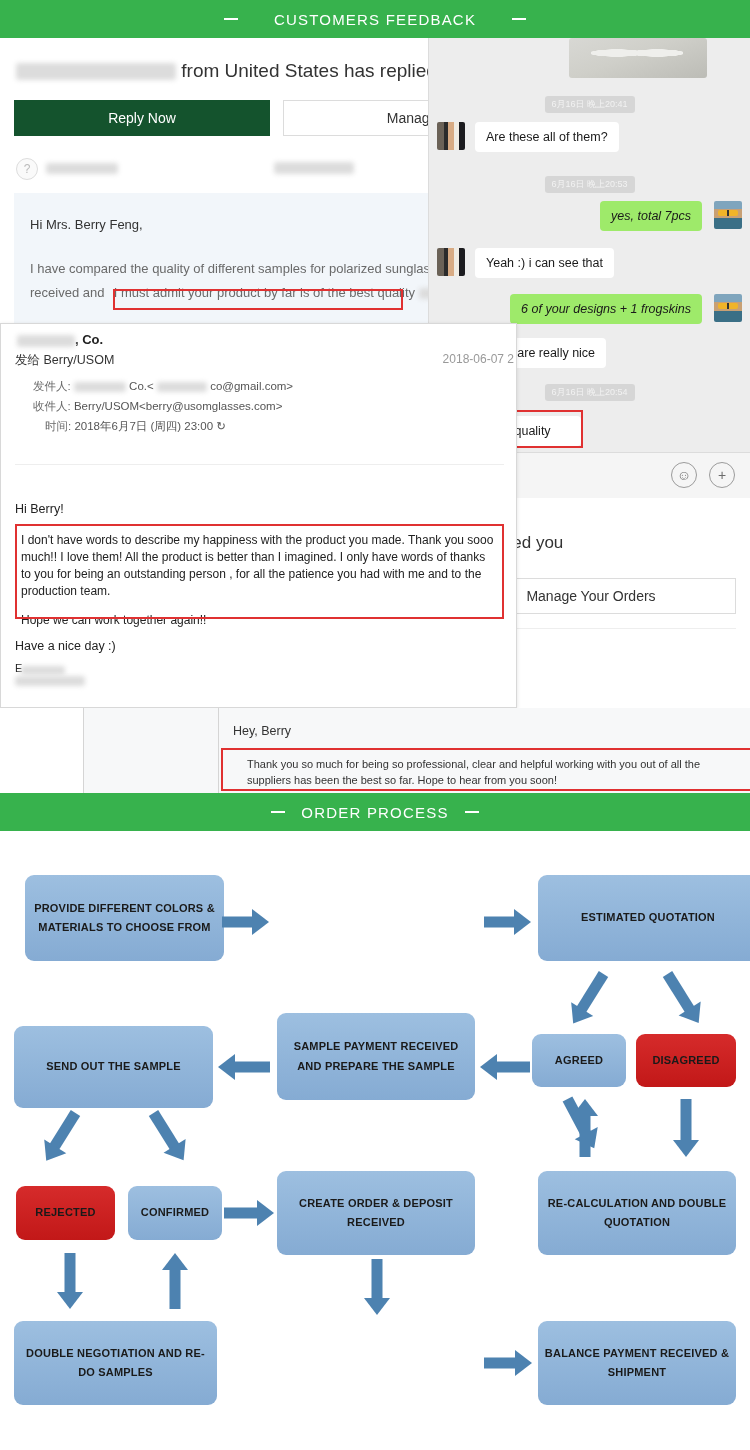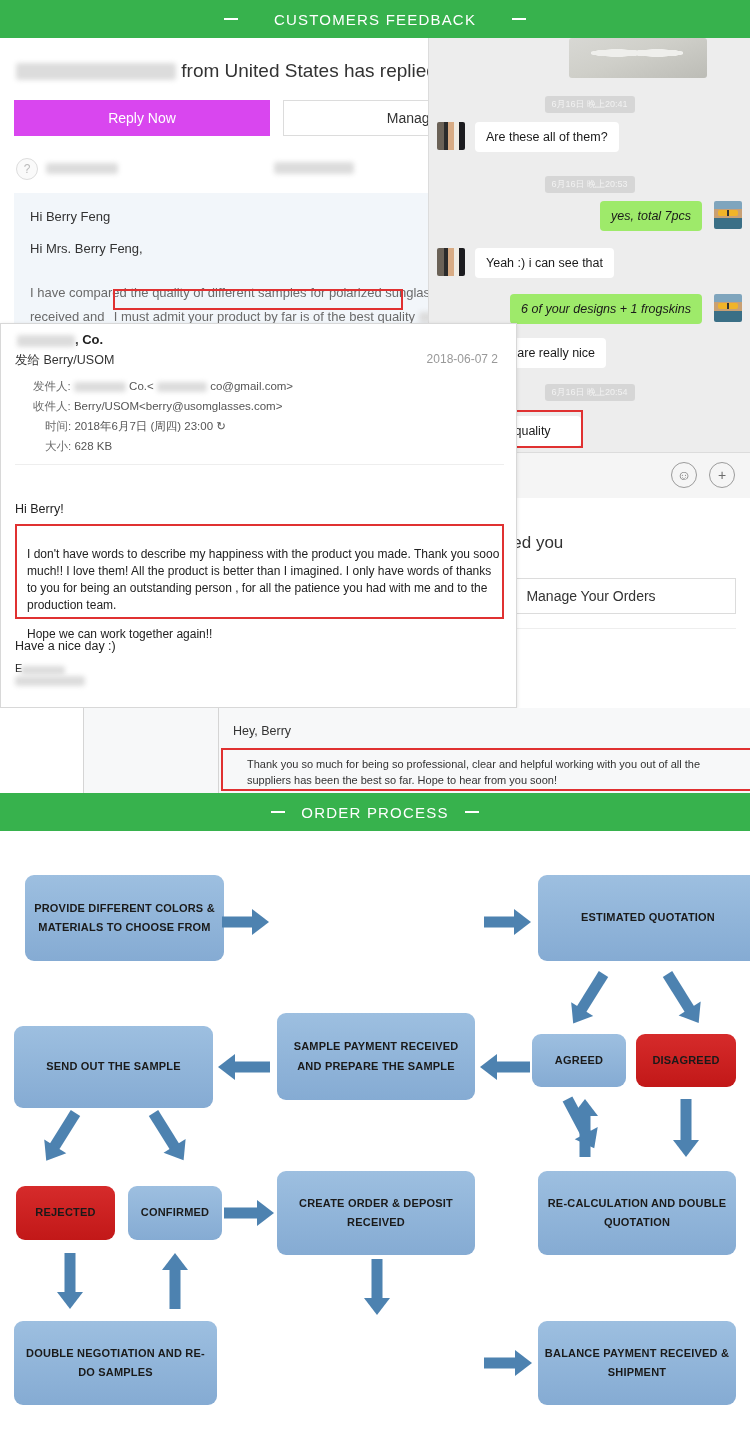--- a/index.html
+++ b/index.html
@@ -32,21 +32,21 @@
   .ali-headline {
     position:absolute; left:16px; top:22px; font-size:19px; color:#333;
     white-space:nowrap;
   }
   .blurred {
     display:inline-block; background:#dcdcdc; border-radius:3px;
     color:transparent; filter: blur(2.5px); vertical-align:middle;
   }
   .ali-btn-reply {
     position:absolute; left:14px; top:62px; width:256px; height:36px;
-    background:#d946ef; color:#fff; font-size:14px;
+    background:#14532d; color:#fff; font-size:14px;
     display:flex; align-items:center; justify-content:center;
   }
   .ali-btn-manage {
     position:absolute; left:283px; top:62px; width:290px; height:36px;
     background:#fff; border:1px solid #dcdcdc; color:#333; font-size:14px;
     display:flex; align-items:center; justify-content:center;
   }
   .ali-user-row { position:absolute; left:16px; top:120px; width:560px; height:26px; }
   .avatar-q {
     position:absolute; left:0; top:0; width:22px; height:22px; border-radius:50%;
@@ -129,29 +129,29 @@
   
   .mail {
     position:absolute; left:0px; top:285px; width:517px; height:385px;
     background:#ffffff; border:1px solid #d8d8d8; box-shadow:0 1px 4px rgba(0,0,0,.12);
     overflow:hidden;
   }
   .mail-hd { position:absolute; left:0; top:0; width:517px; height:48px; }
   .mail-from { position:absolute; left:16px; top:8px; font-size:13px; font-weight:bold; color:#222; }
   .mail-from .blurred { width:58px; height:12px; }
   .mail-to  { position:absolute; left:14px; top:28px; font-size:12.5px; color:#333; }
-  .mail-date{ position:absolute; right:20px; top:28px; font-size:12px; color:#999; }
+  .mail-date{ position:absolute; right:4px; top:28px; font-size:12px; color:#999; }
   .mail-meta{ position:absolute; left:32px; top:52px; font-size:11.5px; color:#555; line-height:20px; }
   .mail-meta .lbl { color:#6b6b6b; }
   .mail-meta .blurred { height:10px; vertical-align:middle; }
   .mail-div { position:absolute; left:14px; top:140px; width:489px; height:1px; background:#eee; }
   .mail-greet{ position:absolute; left:14px; top:178px; font-size:12.5px; color:#222; }
   .mail-body{
-    position:absolute; left:20px; top:200px; width:489px; font-size:12px; color:#222; line-height:17px;
-    padding:22px 6px;
+    position:absolute; left:14px; top:200px; width:489px; font-size:12px; color:#222; line-height:17px;
+    padding:8px 6px;
   }
   .mail-body p { margin-bottom:12px; }
   .mail-sign{ position:absolute; left:14px; top:315px; font-size:12.5px; color:#222; }
   .mail-sig-blur1{ position:absolute; left:20px; top:342px; width:44px; height:9px; }
   .mail-sig-blur2{ position:absolute; left:14px; top:352px; width:70px; height:10px; }
 
   
   .ali2 { position:absolute; left:430px; top:460px; width:320px; height:208px; background:#fff; }
   .ali2-head { position:absolute; left:18px; top:35px; font-size:17px; color:#333; white-space:nowrap;}
   .ali2-btn {
@@ -225,21 +225,20 @@
       <div class="ali-btn-reply">Reply Now</div>
       <div class="ali-btn-manage">Manage Your</div>
 
       <div class="ali-user-row">
         <span class="avatar-q">?</span>
         <span class="blurred u-blur-1">x</span>
         <span class="blurred u-blur-2">x</span>
       </div>
 
       <div class="ali-msg">
-        <div>Hi Berry Feng</div>
         <div style="height:8px"></div>
         <div>Hi Mrs. Berry Feng,</div>
         <div style="height:20px"></div>
         <div class="faded">I have compared the quality of different samples for polarized sunglasse</div>
         <div class="faded">
           <span>received and</span>
           <span style="display:inline-block;width:2px"></span>
           <span>I must admit your product by far is of the best quality</span>
           <span class="blurred blur-line" style="width:40px">x</span>
         </div>
@@ -308,24 +307,20 @@
         </div>
         <div>
           <span class="lbl">收件人:</span>
           <span>Berry/USOM&lt;berry@usomglasses.com&gt;</span>
         </div>
         <div style="padding-left:12px">
           <span class="lbl">时间:</span>
           <span>2018年6月7日 (周四) 23:00</span>
           <span>↻</span>
         </div>
-        <div style="padding-left:12px">
-          <span class="lbl">大小:</span>
-          <span>628 KB</span>
-        </div>
       </div>
 
       <div class="mail-div"></div>
       <div class="mail-greet">Hi Berry!</div>
 
       <div class="mail-body">
         <p>I don't have words to describe my happiness with the product you made. Thank you sooo much!! I love them! All the product is better than I imagined. I only have words of thanks to you for being an outstanding person , for all the patience you had with me and to the production team.</p>
         <p>Hope we can work together again!!</p>
       </div>
       <div class="hl" style="left:14px; top:200px; width:489px; height:95px;"></div>

